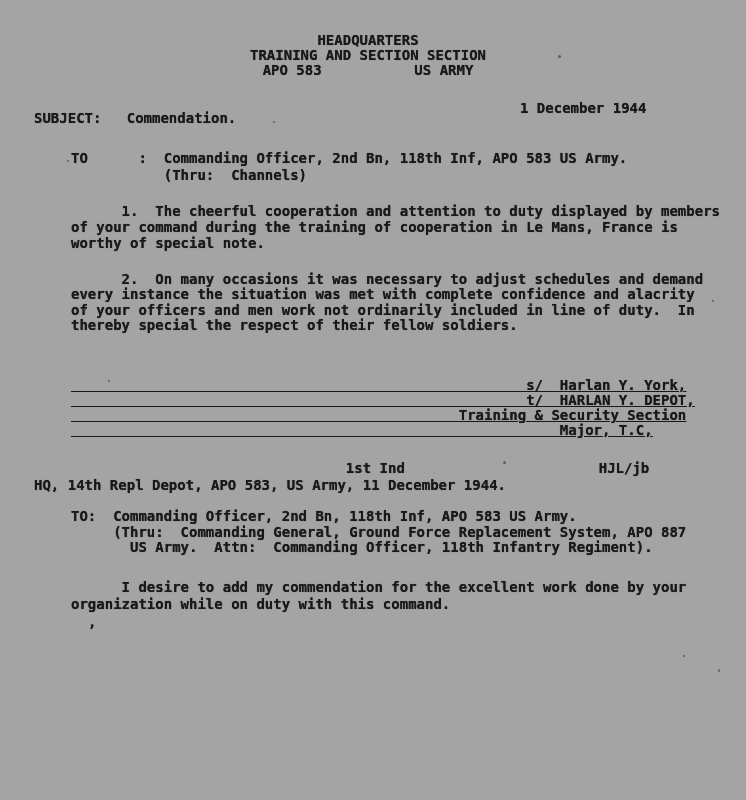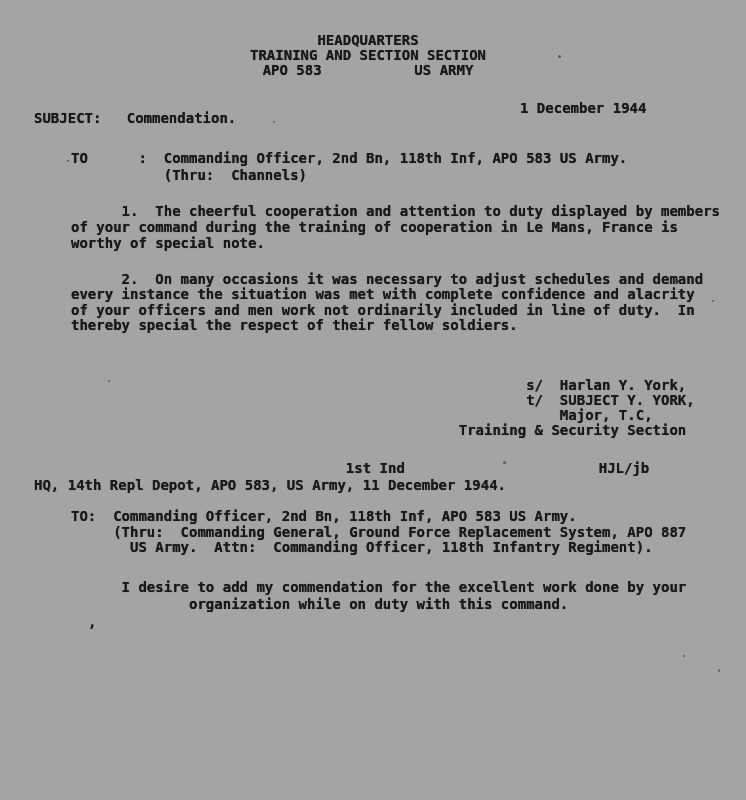--- a/index.html
+++ b/index.html
@@ -18,23 +18,23 @@
     font-weight:700;
     text-shadow:0 0 0.7px rgba(25,25,25,.85);
     font-variant-ligatures:none;
   }
   .abs{position:absolute;}
   .block{position:absolute;left:44px;margin-left:27px;}
   .center-block{position:absolute;left:0;width:736px;text-align:center;line-height:15px;}
   .to-block{line-height:17px;}
   .p1{line-height:16px;}
   .p2{line-height:15.4px;}
-  .sig{line-height:15px;}
+  .sig{line-height:15px;text-decoration:underline;}
   .to2{line-height:15.5px;}
-  .p3{line-height:16.5px;text-align:center;}
+  .p3{line-height:16.5px;}
   .sig2{line-height:15.3px;}
   .speck{
     position:absolute;border-radius:50%;
     background:#4a4a4a;opacity:.75;
   }
 </style>
 </head>
 <body>
 
 <div class="doc">
@@ -62,23 +62,23 @@
 
   <div class="block p2" style="top:272px">
     <div class="ln">      2.  On many occasions it was necessary to adjust schedules and demand</div>
     <div class="ln">every instance the situation was met with complete confidence and alacrity</div>
     <div class="ln">of your officers and men work not ordinarily included in line of duty.  In</div>
     <div class="ln">thereby special the respect of their fellow soldiers.</div>
   </div>
 
   <div class="block sig" style="top:378px">
     <div class="ln">                                                      s/  Harlan Y. York,</div>
-    <div class="ln">                                                      t/  SUBJECT Y. YORK,</div>
+    <div class="ln">                                                      t/  HARLAN Y. DEPOT,</div>
+    <div class="ln">                                              Training &amp; Security Section</div>
     <div class="ln">                                                          Major, T.C,</div>
-    <div class="ln">                                              Training &amp; Security Section</div>
   </div>
 
   <div class="ln abs" style="top:460px;left:34px">                                     1st Ind                       HJL/jb</div>
   <div class="ln abs" style="top:477px;left:34px">HQ, 14th Repl Depot, APO 583, US Army, 11 December 1944.</div>
 
   <div class="block to2" style="top:509px">
     <div class="ln">TO:  Commanding Officer, 2nd Bn, 118th Inf, APO 583 US Army.</div>
     <div class="ln">     (Thru:  Commanding General, Ground Force Replacement System, APO 887</div>
     <div class="ln">       US Army.  Attn:  Commanding Officer, 118th Infantry Regiment).</div>
   </div>

